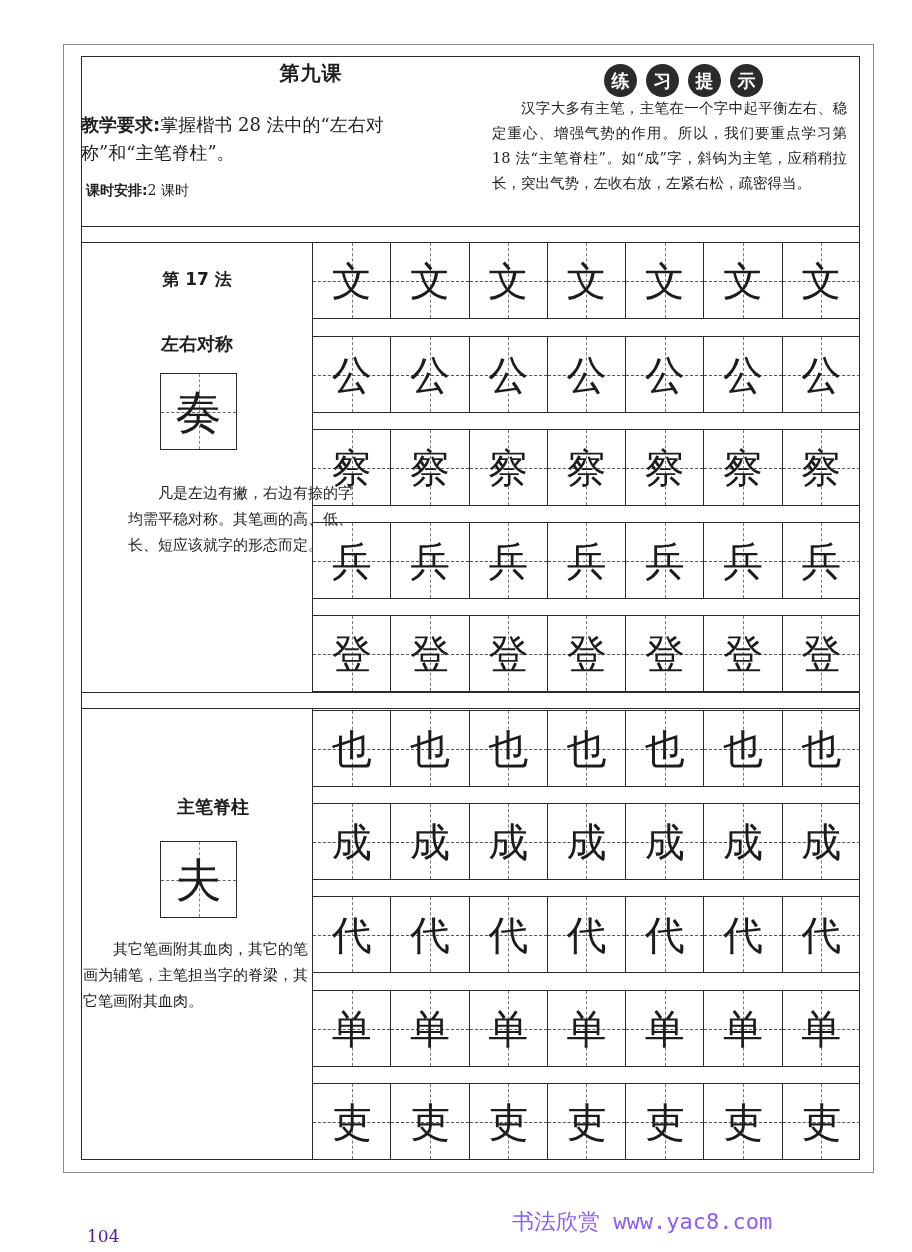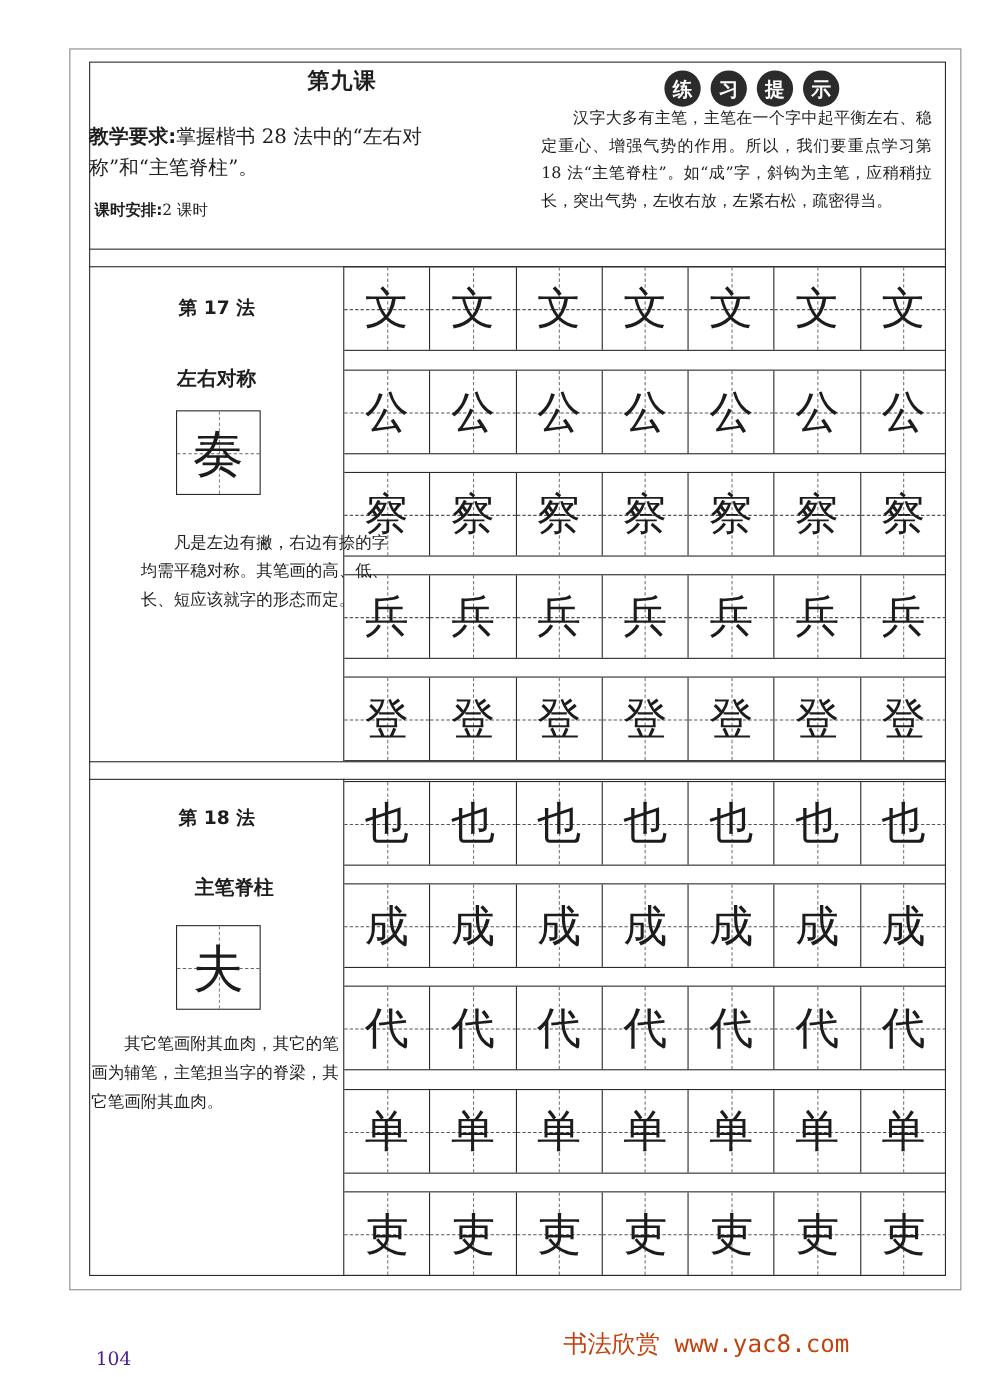--- a/index.html
+++ b/index.html
@@ -79,21 +79,21 @@
   }
   .example-box::before {
     content: ""; position: absolute; left: 0; right: 0; top: 50%; border-top: 1px dashed #666;
   }
   .example-box::after {
     content: ""; position: absolute; top: 0; bottom: 0; left: 50%; border-left: 1px dashed #888;
   }
   .glyph { position: relative; z-index: 1; font-size: 40px; line-height: 1; color: #1c1c1c; }
   .page-num { position: absolute; left: 87px; top: 1226px; font-size: 17px; color: #4c1d95; }
   .watermark {
-    position: absolute; left: 512px; top: 1207px; color: #c2410c; font-size: 22px;
+    position: absolute; left: 512px; top: 1207px; color: #8b5cf6; font-size: 22px;
     font-family: "DejaVu Sans Mono", "Liberation Mono", monospace;
   }
 </style>
 </head>
 <body>
 
 <div class="outer-frame"></div>
 <div class="inner-frame"></div>
 
 <div class="header">
@@ -238,21 +238,20 @@
       <div class="cell">
         <span class="glyph">登</span>
       </div>
     </div>
 </div>
 
 <div class="section" style="top:708px; height:452px;">
   <div class="section-top-rule" style="top:-16px;"></div>
   <div class="section-top-rule" style="top:0;"></div>
   <div class="section-left">
-    <div class="law-num" style="top:24px;">第 18 法</div>
     <div class="law-name" style="top:87px;padding-left:16px;">主笔脊柱</div>
     <div class="example-box" style="top:133px;">
       <span class="glyph" style="font-size:46px;">夫</span>
     </div>
     <div class="law-desc" style="top:228px;">其它笔画附其血肉，其它的笔画为辅笔，主笔担当字的脊梁，其它笔画附其血肉。</div>
   </div>
   <div class="row" style="top:2px;">
       <div class="cell">
         <span class="glyph">也</span>
       </div>

